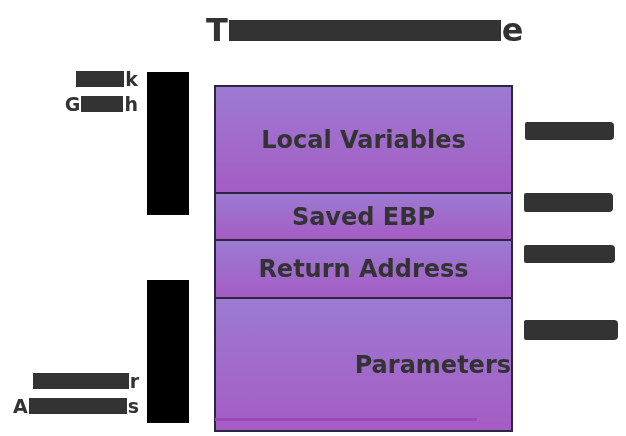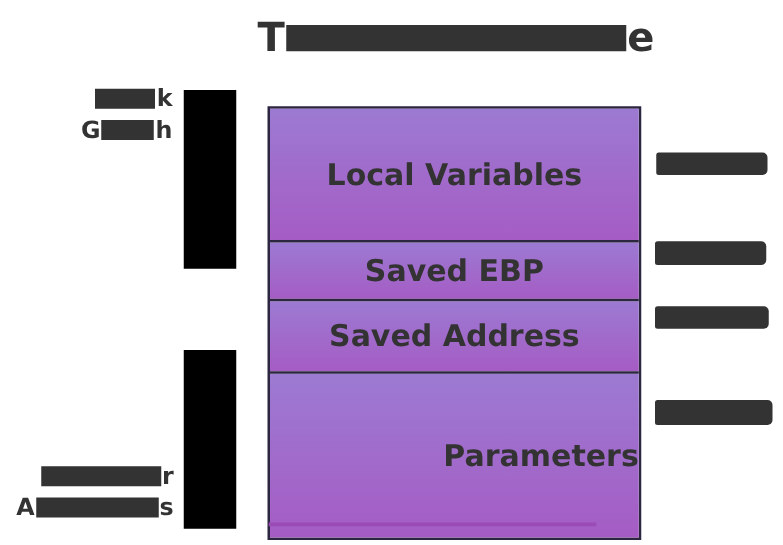--- a/index.html
+++ b/index.html
@@ -97,21 +97,21 @@
   </div>
 
   <div class="stack">
     <div class="frame frame-local">
       <span>Local Variables</span>
     </div>
     <div class="frame frame-ebp">
       <span>Saved EBP</span>
     </div>
     <div class="frame frame-ret">
-      <span>Saved Address</span>
+      <span>Return Address</span>
     </div>
     <div class="frame frame-params">
       <span>Parameters</span>
     </div>
   </div>
 
   <div class="border-notch"></div>
 
   <div class="under-strip"></div>
 

